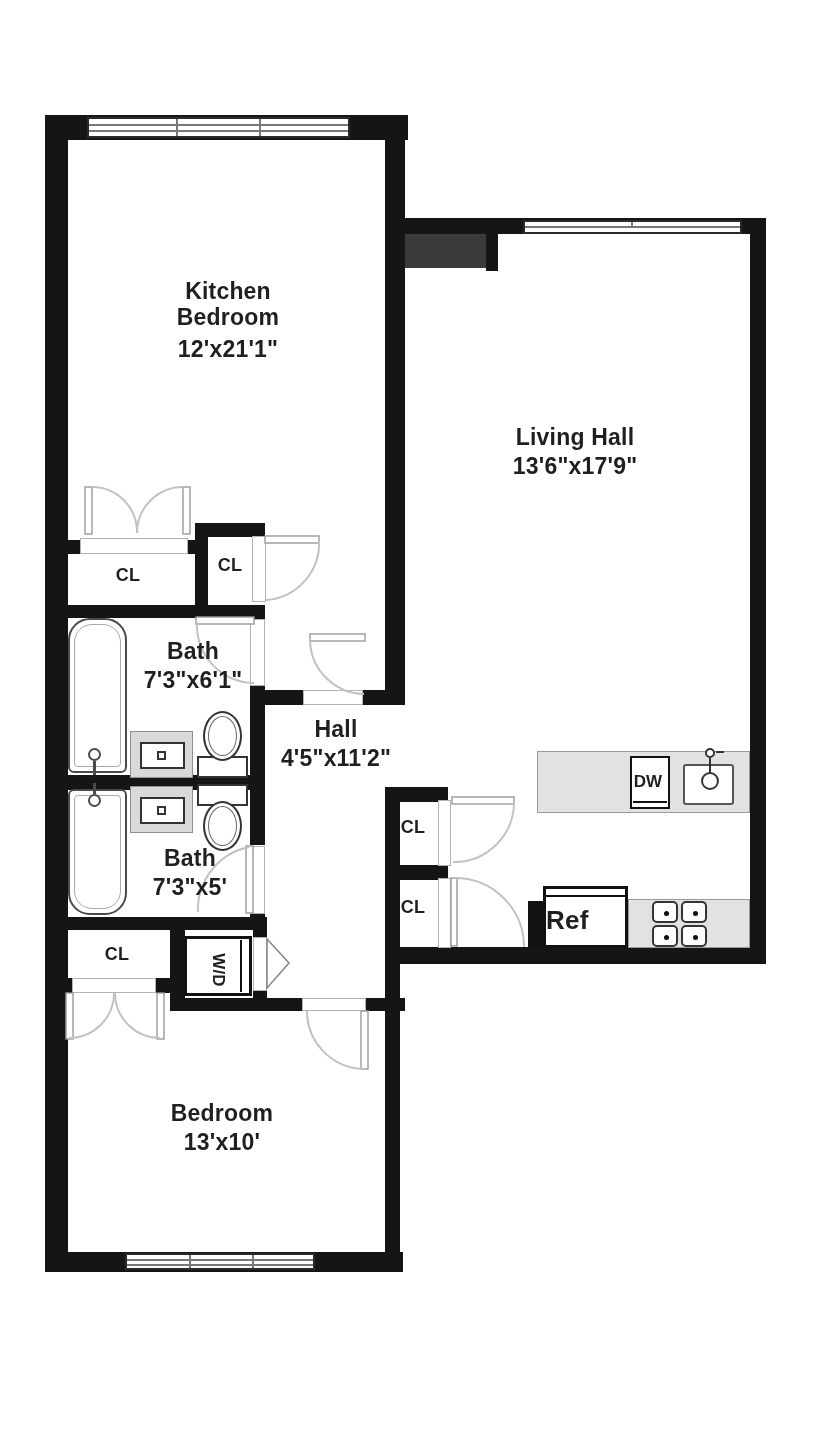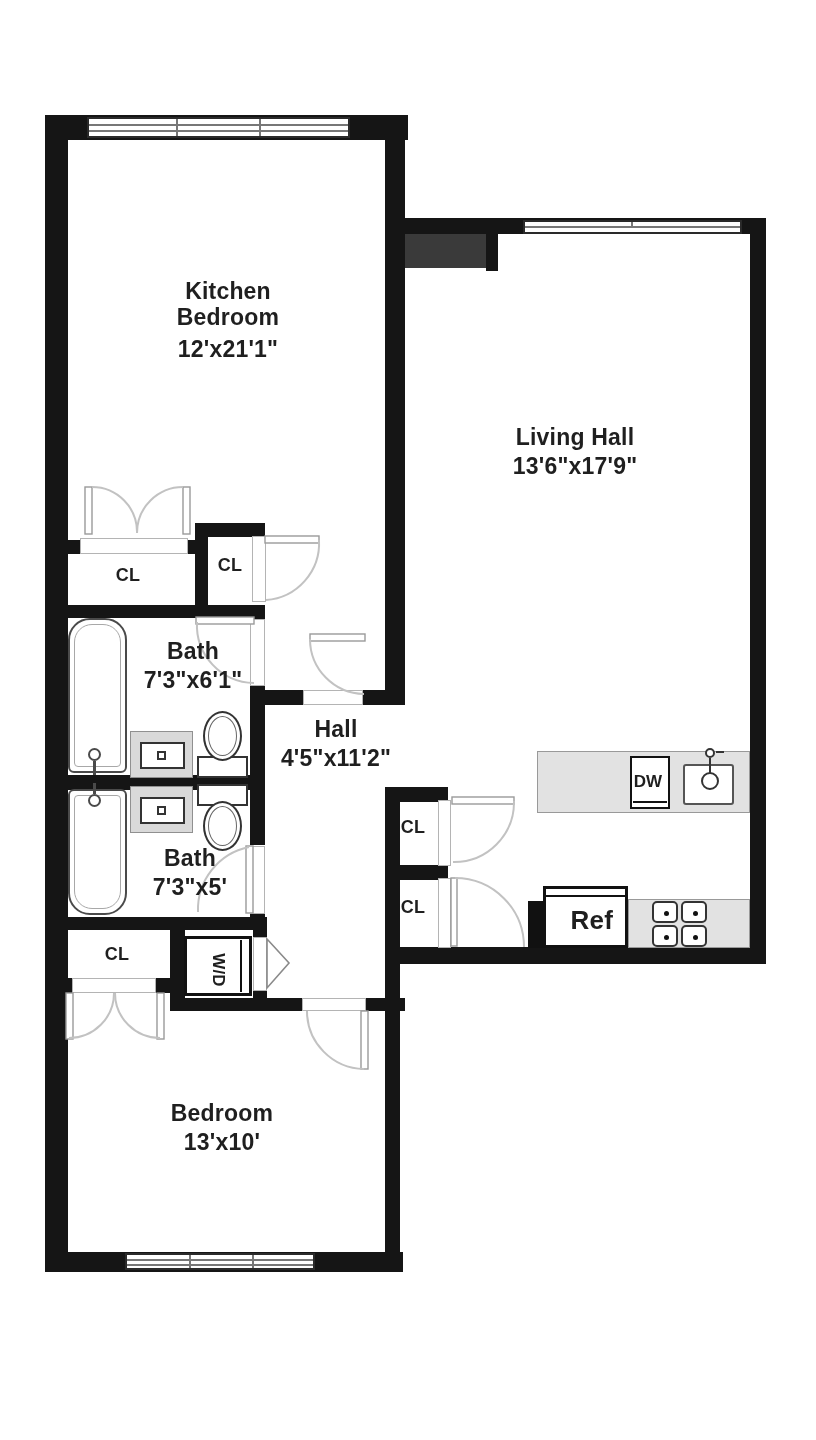--- a/index.html
+++ b/index.html
@@ -154,21 +154,21 @@
   <div class="fx white-box" style="left:652px;top:925px;width:26px;height:22px;border-radius:5px">
       <div style="position:absolute;left:10px;top:8px;width:5px;height:5px;background:#111;border-radius:50%"></div>
     </div>
   <div class="fx white-box" style="left:681px;top:925px;width:26px;height:22px;border-radius:5px">
       <div style="position:absolute;left:10px;top:8px;width:5px;height:5px;background:#111;border-radius:50%"></div>
     </div>
 
   <div class="fx" style="left:528px;top:901px;width:16px;height:47px;background:#111"></div>
   <div class="fx" style="left:543px;top:886px;width:85px;height:62px;background:#fff;border:3px solid #111">
     <div style="position:absolute;left:0;right:0;top:6px;height:2px;background:#111"></div>
-    <span class="lbl lbl-ref" style="position:absolute;left:0;right:12px;top:16px;text-align:right">Ref</span>
+    <span class="lbl lbl-ref" style="position:absolute;left:0;right:0;top:16px;text-align:left">Ref</span>
   </div>
 
   <svg class="overlay" width="816" height="1440" viewBox="0 0 816 1440">
     <rect class="leaf" x="85" y="487" width="7" height="47"></rect>
     <path class="arc" d="M 92 487 A 45 45 0 0 1 137 533"></path>
     <rect class="leaf" x="183" y="487" width="7" height="47"></rect>
     <path class="arc" d="M 183 487 A 46 46 0 0 0 137 533"></path>
     <rect class="leaf" x="265" y="536" width="54" height="7"></rect>
     <path class="arc" d="M 319 540 A 57 57 0 0 1 266 600"></path>
     <rect class="leaf" x="196" y="617" width="58" height="7"></rect>

